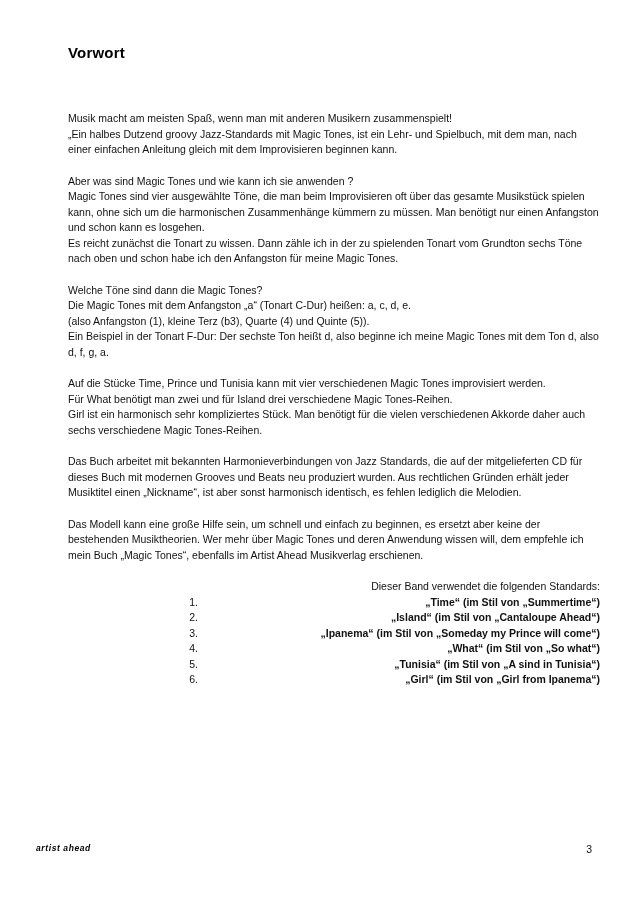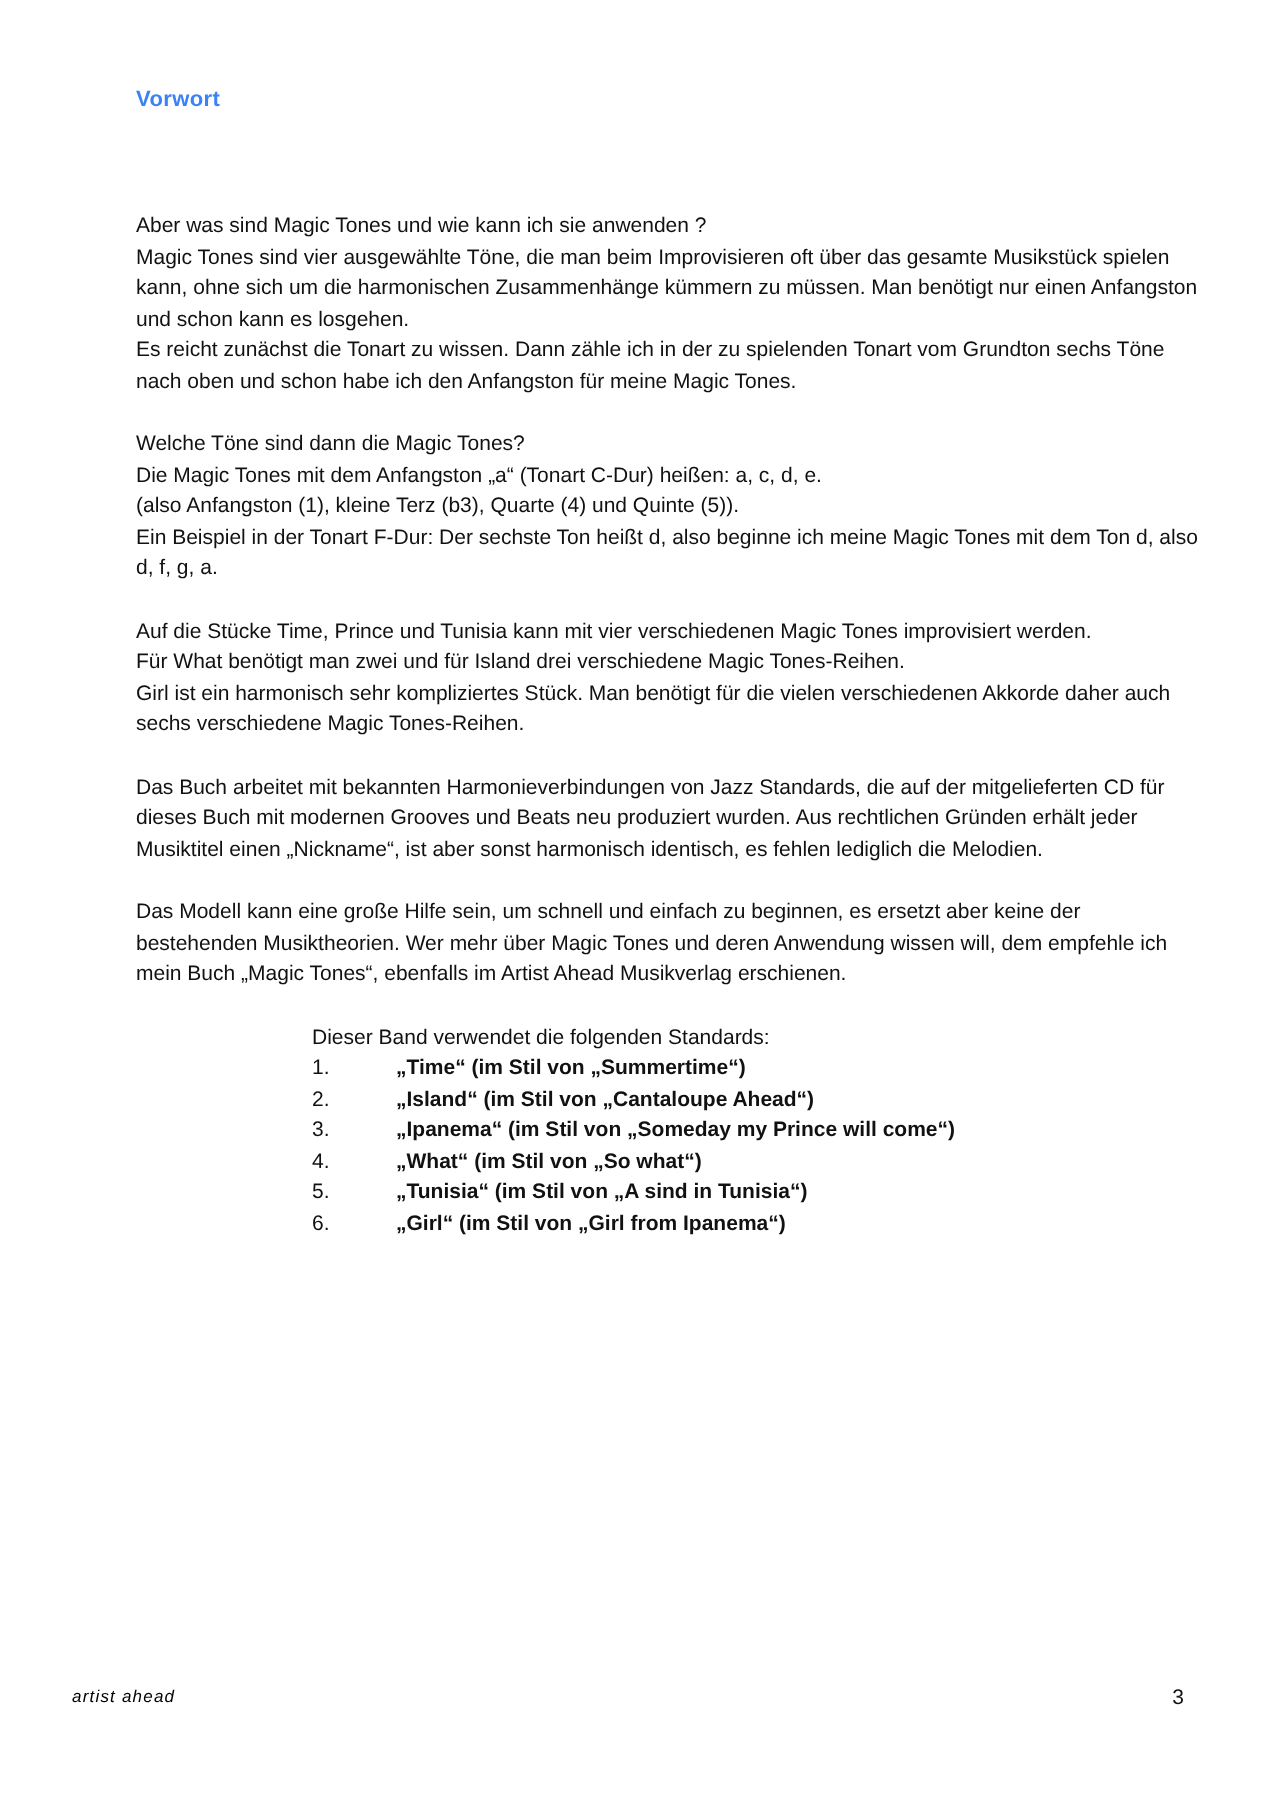--- a/index.html
+++ b/index.html
@@ -17,37 +17,38 @@
     overflow: hidden;
     box-sizing: border-box;
   }
   .content {
     position: absolute;
     left: 68px;
     top: 44px;
     width: 532px;
   }
   .doc-title {
-    font-size: 11px;
+    font-size: 15px;
     font-weight: bold;
-    color: #3b82f6;
+    color: #000000;
     margin: 0 0 50px 0;
     letter-spacing: 0.2px;
   }
   .para {
     font-size: 10.5px;
     line-height: 15.5px;
     margin: 0 0 16px 0;
     white-space: pre-line;
     color: #111111;
   }
   .standards {
     margin: 4px 0 0 88px;
     font-size: 10.5px;
     line-height: 15.5px;
+    text-align: right;
   }
   .standards-intro {
     margin: 0 0 0 0;
   }
   .standards-list {
     margin: 0;
   }
   .standard-row {
     display: flex;
   }
@@ -57,21 +58,21 @@
   }
   .standard-text {
     flex: 1;
     font-weight: bold;
   }
   .footer-logo {
     position: absolute;
     left: 36px;
     bottom: 52px;
     font-size: 8.5px;
-    font-weight: normal;
+    font-weight: bold;
     font-style: italic;
     letter-spacing: 0.6px;
     color: #000000;
     margin-top: 38px;
   }
   .footer-pagenum {
     position: absolute;
     right: 48px;
     bottom: 50px;
     font-size: 10.5px;
@@ -79,20 +80,22 @@
   }
 </style>
 </head>
 <body>
 
 <div class="page">
   <div class="content">
 
     <h1 class="doc-title">Vorwort</h1>
 
+    <p class="para">Musik macht am meisten Spaß, wenn man mit anderen Musikern zusammenspielt!
+„Ein halbes Dutzend groovy Jazz-Standards mit Magic Tones, ist ein Lehr- und Spielbuch, mit dem man, nach einer einfachen Anleitung gleich mit dem Improvisieren beginnen kann.</p>
     <p class="para">Aber was sind Magic Tones und wie kann ich sie anwenden ?
 Magic Tones sind vier ausgewählte Töne, die man beim Improvisieren oft über das gesamte Musikstück spielen kann, ohne sich um die harmonischen Zusammenhänge kümmern zu müssen. Man benötigt nur einen Anfangston und schon kann es losgehen.
 Es reicht zunächst die Tonart zu wissen. Dann zähle ich in der zu spielenden Tonart vom Grundton sechs Töne nach oben und schon habe ich den Anfangston für meine Magic Tones.</p>
     <p class="para">Welche Töne sind dann die Magic Tones?
 Die Magic Tones mit dem Anfangston „a“ (Tonart C-Dur) heißen: a, c, d, e.
 (also Anfangston (1), kleine Terz (b3), Quarte (4) und Quinte (5)).
 Ein Beispiel in der Tonart F-Dur: Der sechste Ton heißt d, also beginne ich meine Magic Tones mit dem Ton d, also d, f, g, a.</p>
     <p class="para">Auf die Stücke Time, Prince und Tunisia kann mit vier verschiedenen Magic Tones improvisiert werden.
 Für What benötigt man zwei und für Island drei verschiedene Magic Tones-Reihen.
 Girl ist ein harmonisch sehr kompliziertes Stück. Man benötigt für die vielen verschiedenen Akkorde daher auch sechs verschiedene Magic Tones-Reihen.</p>

